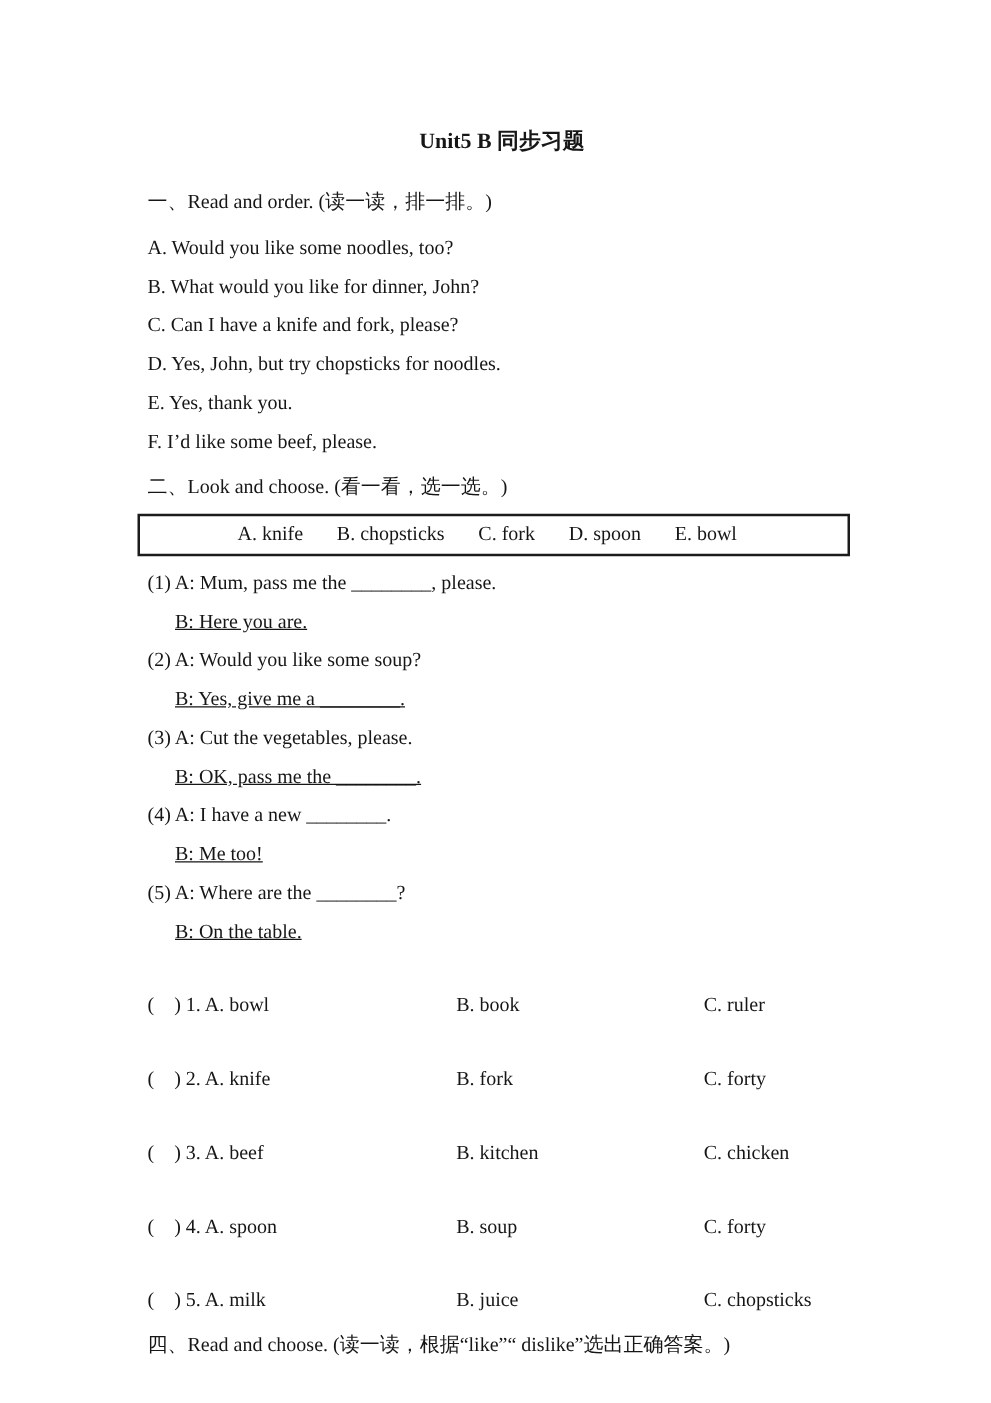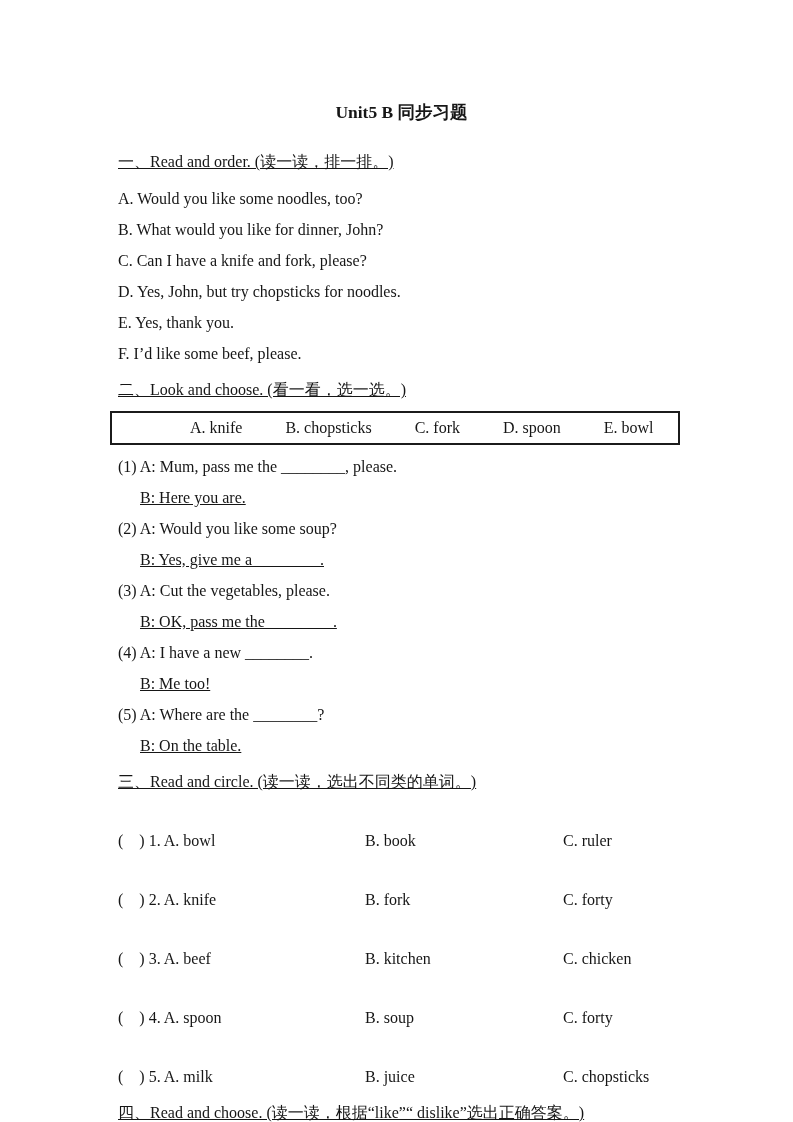--- a/index.html
+++ b/index.html
@@ -27,42 +27,41 @@
     margin: 0;
   }
   .line {
     line-height: 31px;
     height: 31px;
     white-space: nowrap;
   }
   .heading {
     margin-top: 5px;
     margin-bottom: 6px;
-    text-decoration: underline;
   }
   .sec1-heading {
     margin-top: 22px;
     margin-bottom: 6px;
   }
   .indent {
     padding-left: 22px;
     text-decoration: underline;
   }
   .options-box {
     box-sizing: border-box;
     width: 570px;
     height: 34px;
     margin-left: -8px;
     margin-top: 2px;
     margin-bottom: 6px;
     border: 2px solid #1b1b1b;
     display: flex;
     align-items: center;
     padding-left: 78px;
-    gap: 43px;
+    gap: 27px;
     white-space: nowrap;
   }
   .row3 {
     display: flex;
     line-height: 31px;
     height: 31px;
     white-space: nowrap;
     margin-top: 28px;
   }
   .row3 .c1 { width: 247px; }
@@ -98,21 +97,20 @@
   <div class="line indent">B: Here you are.</div>
   <div class="line">(2) A: Would you like some soup?</div>
   <div class="line indent">B: Yes, give me a ________.</div>
   <div class="line">(3) A: Cut the vegetables, please.</div>
   <div class="line indent">B: OK, pass me the ________.</div>
   <div class="line">(4) A: I have a new ________.</div>
   <div class="line indent">B: Me too!</div>
   <div class="line">(5) A: Where are the ________?</div>
   <div class="line indent">B: On the table.</div>
 
-  <div class="line heading">三、Read and circle. (读一读，选出不同类的单词。)</div>
 
   <div class="row3">
     <span class="c1">( ) 1. A. bowl</span>
     <span class="c2">B. book</span>
     <span class="c3">C. ruler</span>
   </div>
   <div class="row3">
     <span class="c1">( ) 2. A. knife</span>
     <span class="c2">B. fork</span>
     <span class="c3">C. forty</span>

